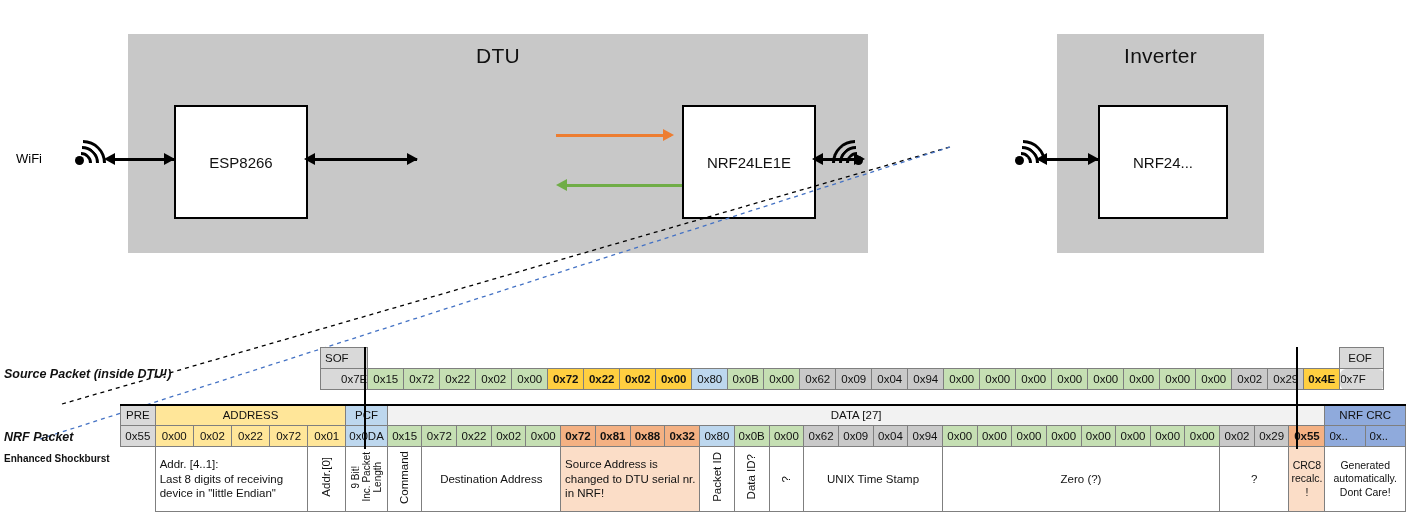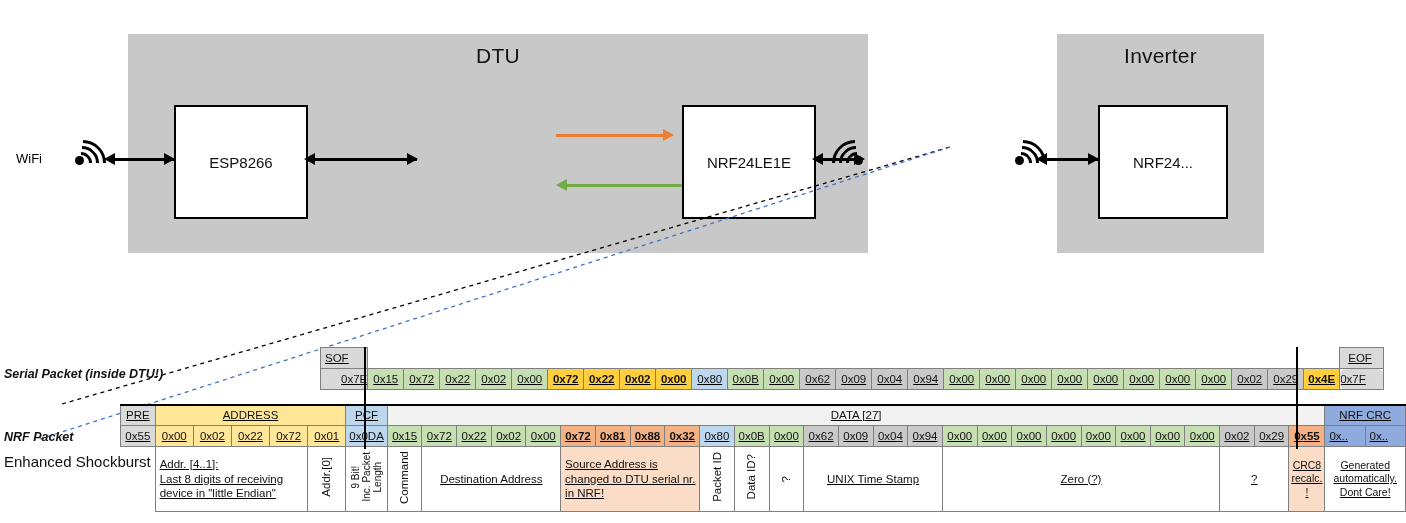--- a/index.html
+++ b/index.html
@@ -52,23 +52,23 @@
 
   
   #callouts{position:absolute;left:0;top:0;width:1406px;height:523px;
             pointer-events:none;}
 
   
   #packet-area{position:absolute;left:0;top:340px;width:1406px;height:183px;}
 
   .row-label{position:absolute;font-size:12.5px;font-style:italic;
              font-weight:bold;color:#111;white-space:nowrap;}
-  .row-sublabel{position:absolute;font-size:15px;color:#111;white-space:nowrap;}
-
-  table.pkt{position:absolute;border-collapse:collapse;table-layout:fixed;text-decoration:underline;}
+  .row-sublabel{position:absolute;font-size:10px;color:#111;white-space:nowrap;font-weight:bold;}
+
+  table.pkt{position:absolute;border-collapse:collapse;table-layout:fixed;}
   table.pkt td{border:1px solid #7f7f7f;font-size:11.5px;text-align:center;
       color:#111;padding:0;height:20px;line-height:20px;
       overflow:hidden;white-space:nowrap;}
 
   
   .c-grey{background:#d9d9d9;}
   .c-grey2{background:#c9c9c9;}
   .c-green{background:#c5dfb3;}
   .c-gold{background:#ffcf40;font-weight:bold;}
   .c-yellow{background:#ffe699;}
@@ -147,21 +147,21 @@
   <div class="ah ah-r" style="left:1088px;top:141px;"></div>
 </div>
 
 <svg id="callouts">
   <line x1="62" y1="404" x2="950" y2="147" stroke="#000000" stroke-width="1.3" stroke-dasharray="4,4"></line>
   <line x1="40" y1="439" x2="950" y2="147" stroke="#4472C4" stroke-width="1.3" stroke-dasharray="4,4"></line>
 </svg>
 
 <div id="packet-area">
 
-  <div class="row-label" style="left:4px;top:27px;">Serial Packet (inside DTU!)</div>
+  <div class="row-label" style="left:4px;top:27px;">Source Packet (inside DTU!)</div>
 
   <div class="row-label" style="left:4px;top:90px;">NRF Packet</div>
   <div class="row-sublabel" style="left:4px;top:113px;">Enhanced Shockburst</div>
 
   <table class="pkt" id="serial-table" style="left:320px;top:7px;">
     <colgroup>
       <col style="width:44px">
       <col id="sercols" span="27" style="width:36px">
       <col style="width:44px">
     </colgroup>

